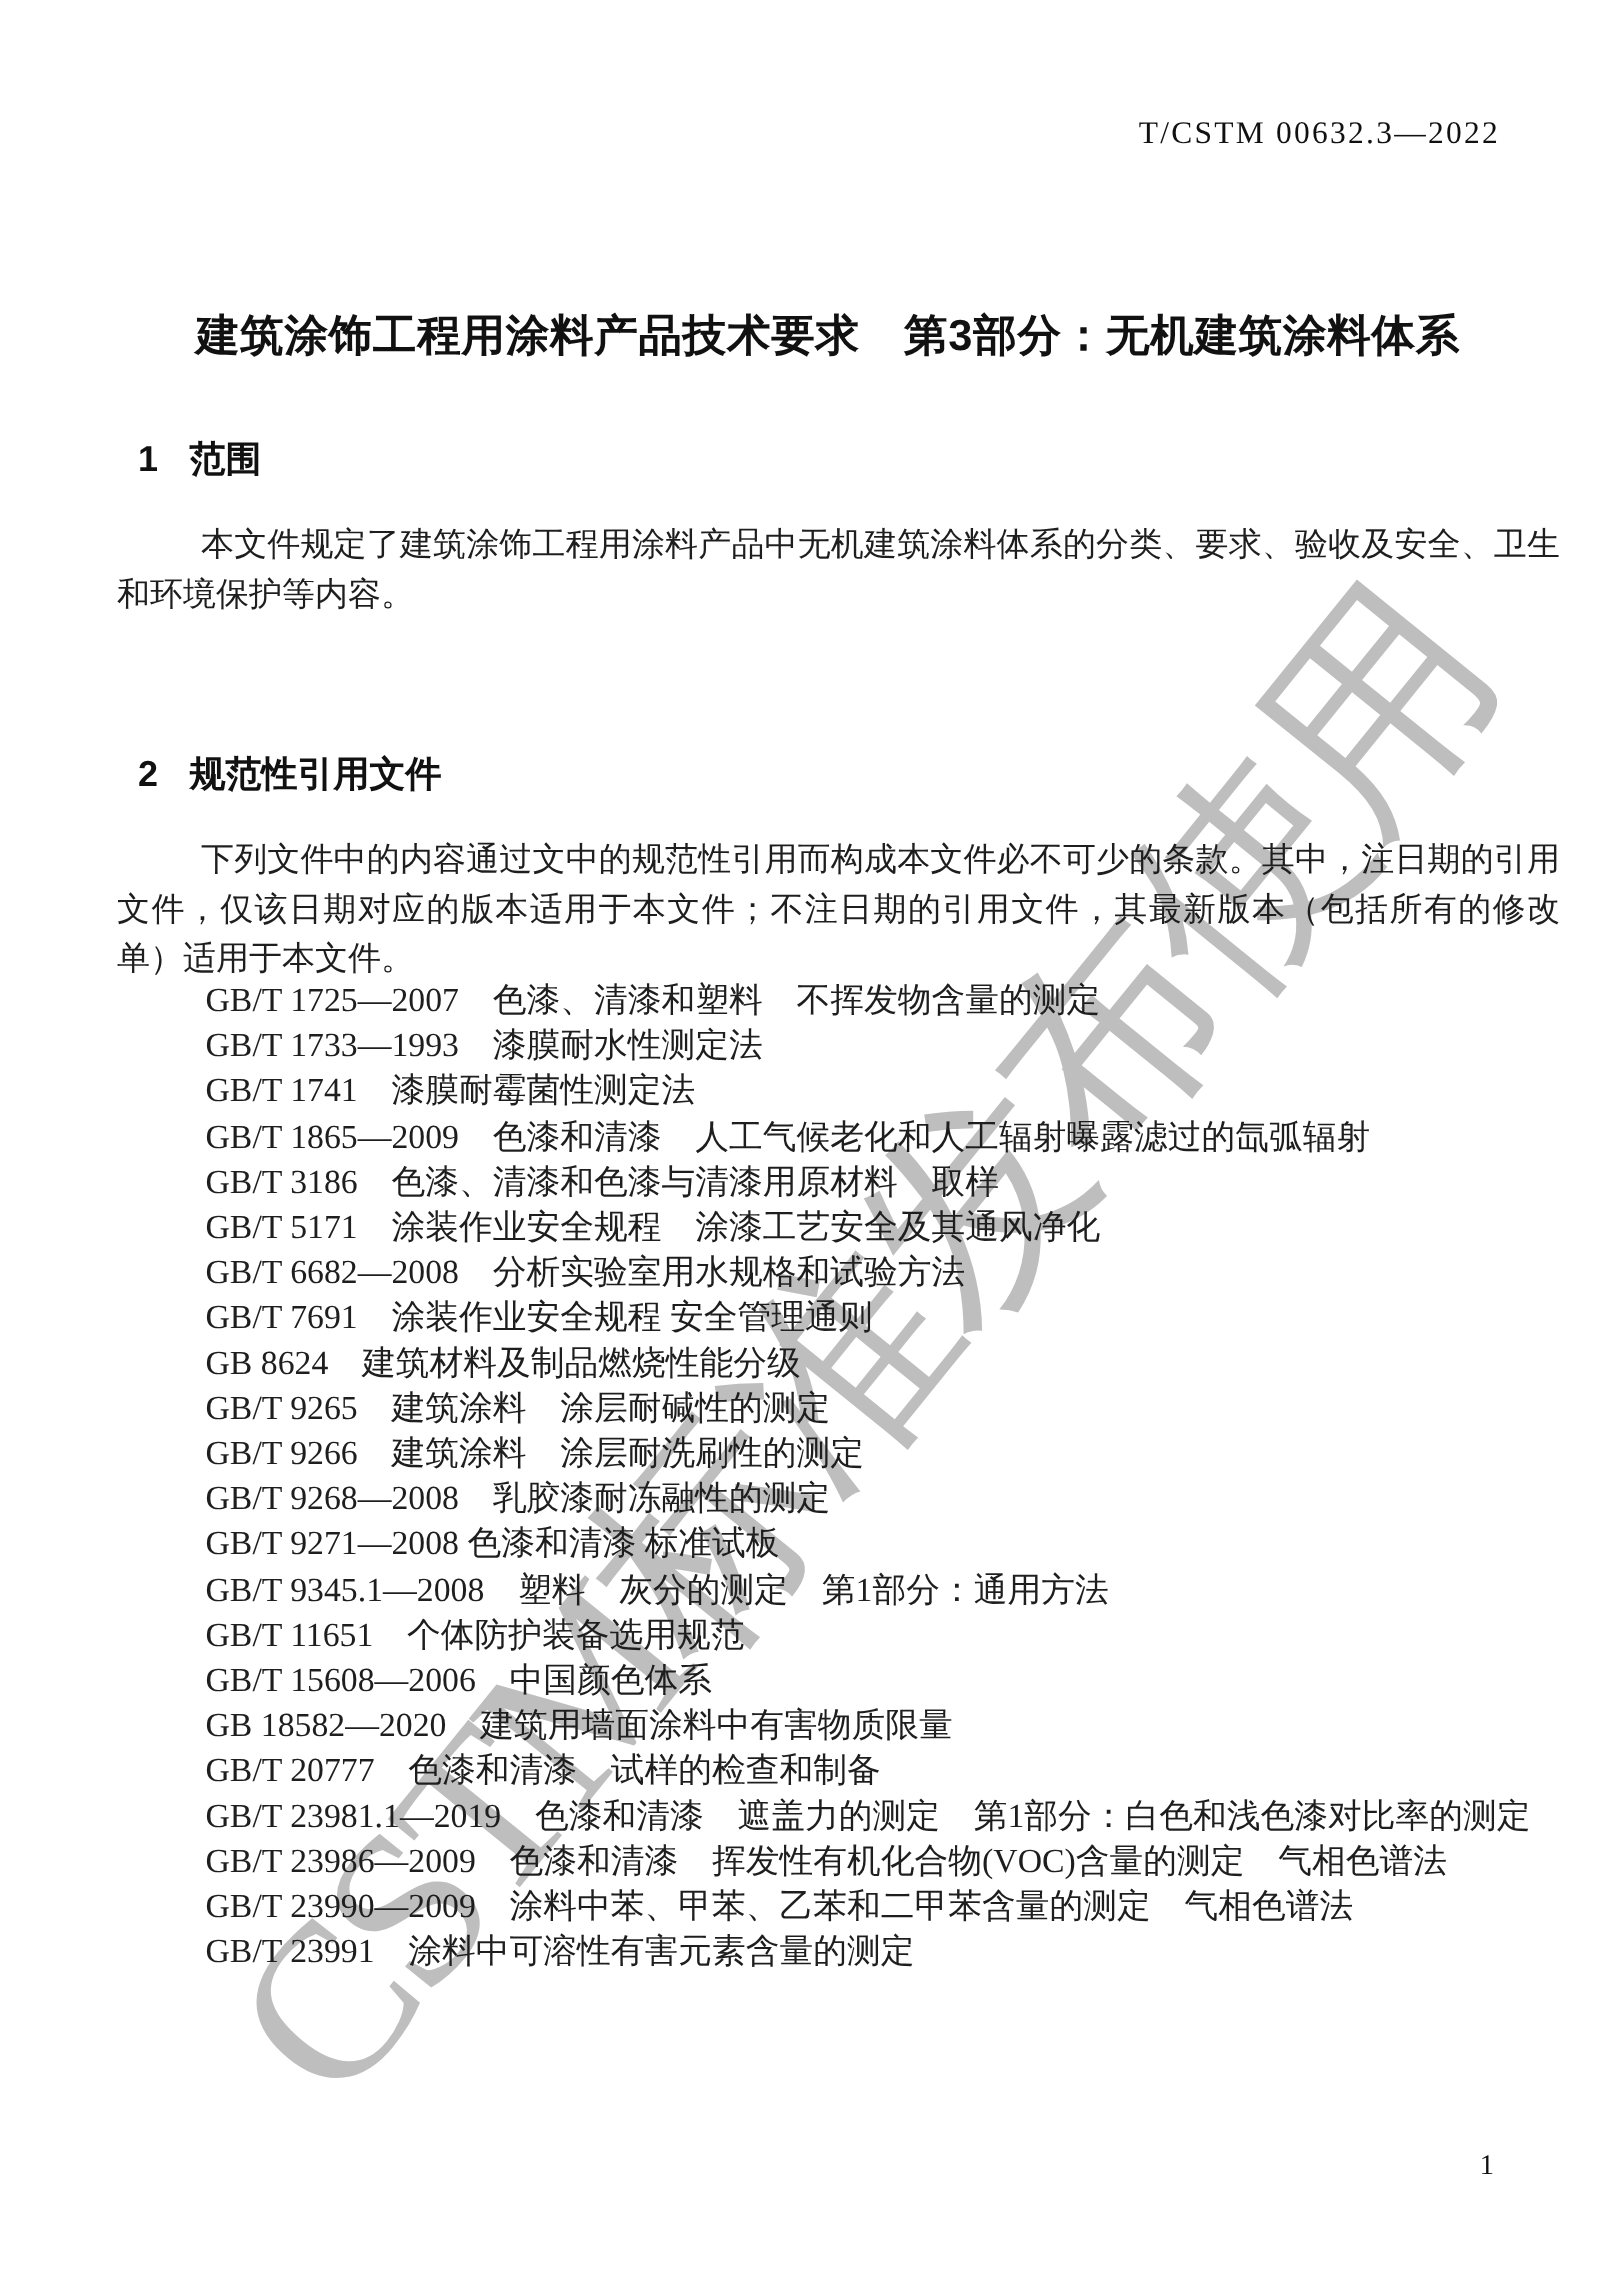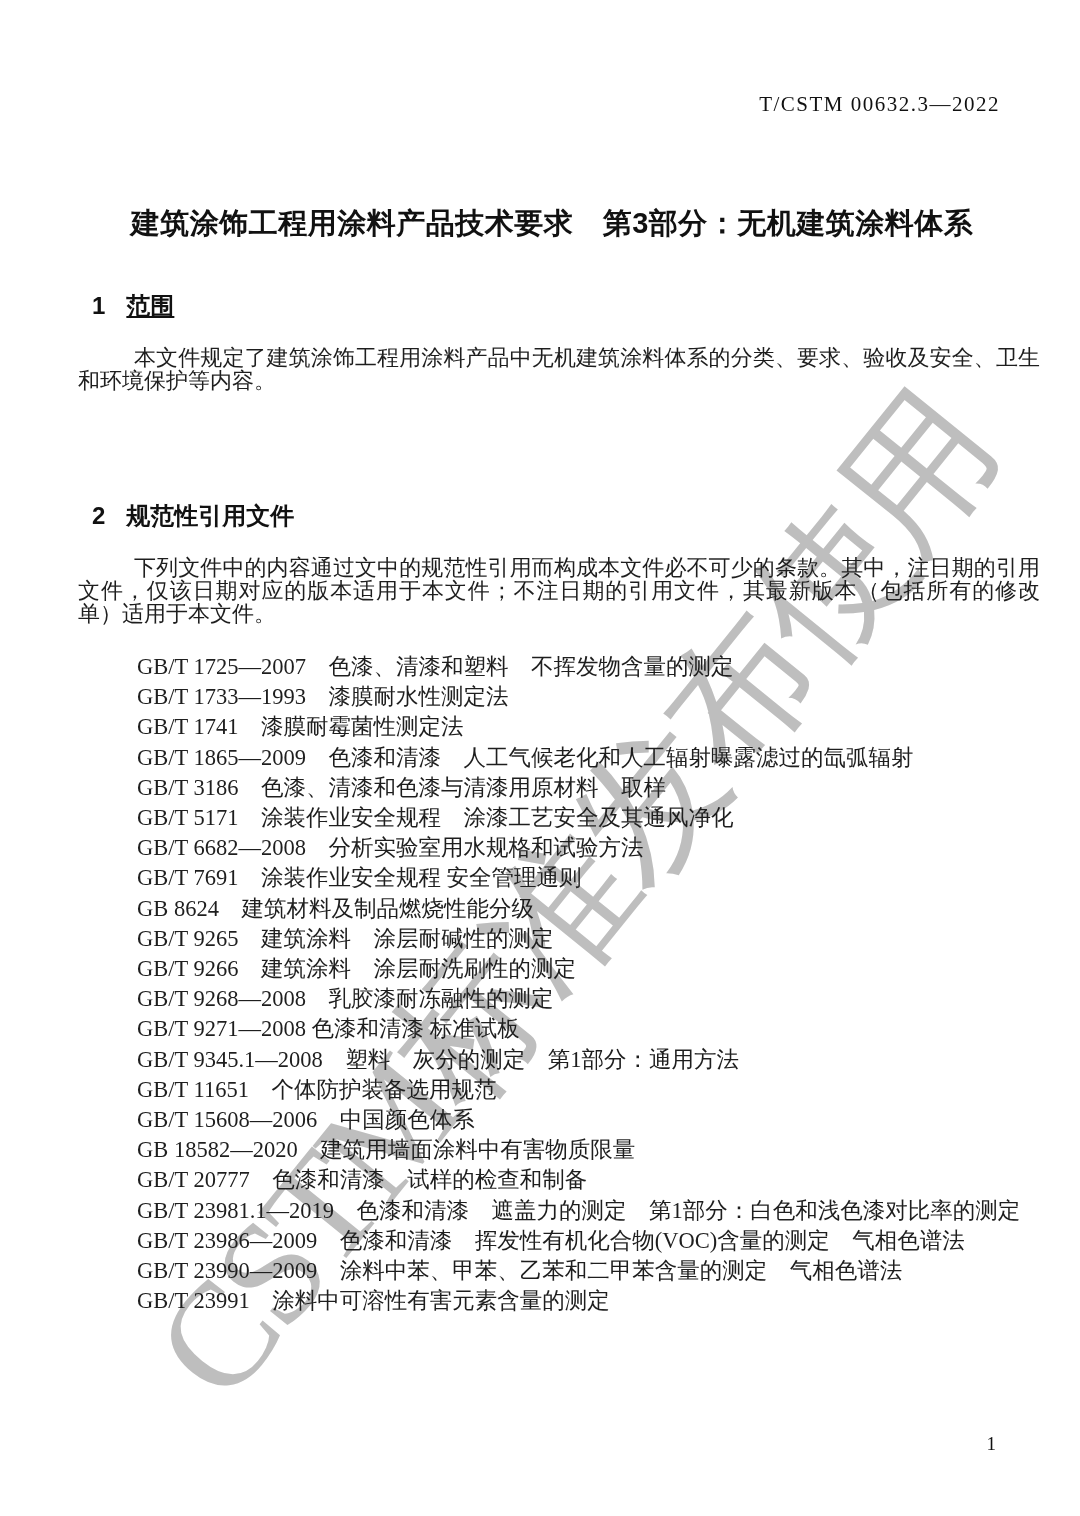--- a/index.html
+++ b/index.html
@@ -21,44 +21,44 @@
     letter-spacing:-6px;
     white-space:nowrap;
     color:#b3b3b3;
     opacity:.85;
     z-index:0;
     font-family:"Liberation Serif","DejaVu Serif",serif;
     pointer-events:none;
   }
   .content{position:absolute;inset:0;z-index:1;}
   .header-code{
-    position:absolute;top:92px;right:80px;
+    position:absolute;top:76px;right:80px;
     font-size:21px;letter-spacing:1.5px;color:#111;margin-left:29px;
   }
   .doc-title{
     position:absolute;top:192px;left:0;width:100%;
     margin:12px;text-align:center;
     font-family:"Liberation Sans","DejaVu Sans",sans-serif;
     font-weight:bold;font-size:29px;color:#111;
     letter-spacing:.5px;
   }
   .section-heading{
     position:absolute;left:92px;
     font-family:"Liberation Sans","DejaVu Sans",sans-serif;
     font-weight:bold;font-size:24px;color:#111;
   }
   .section-heading .num{display:inline-block;margin-right:21px;}
-  .s1{top:290px;text-decoration:underline;}
+  .s1{top:290px;}
   .s2{top:500px;}
   .para-block{position:absolute;left:78px;width:962px;}
   .b1{top:346px;}
   .b2{top:556px;}
   .para{
     margin:0;
-    font-size:22px;line-height:23px;
+    font-size:22px;line-height:33px;
     text-align:justify;text-justify:inter-character;
     text-indent:56px;color:#1e1e1e;
   }
   .ref-list{position:absolute;left:137px;top:652px;width:903px;}
   .ref-item{
     font-size:22.5px;line-height:30.2px;
     white-space:nowrap;color:#1e1e1e;
   }
   .page-number{
     position:absolute;top:1433px;right:84px;

